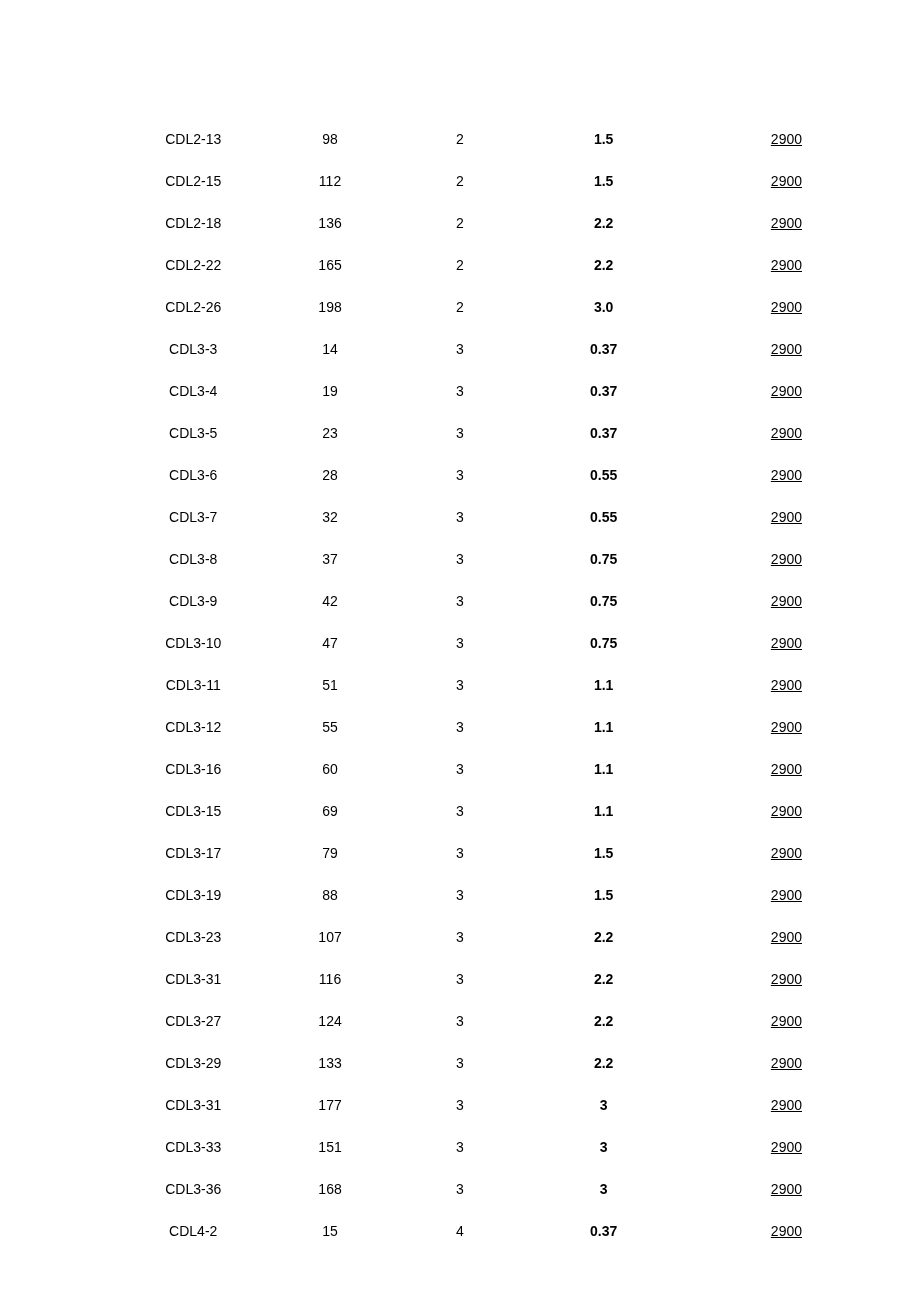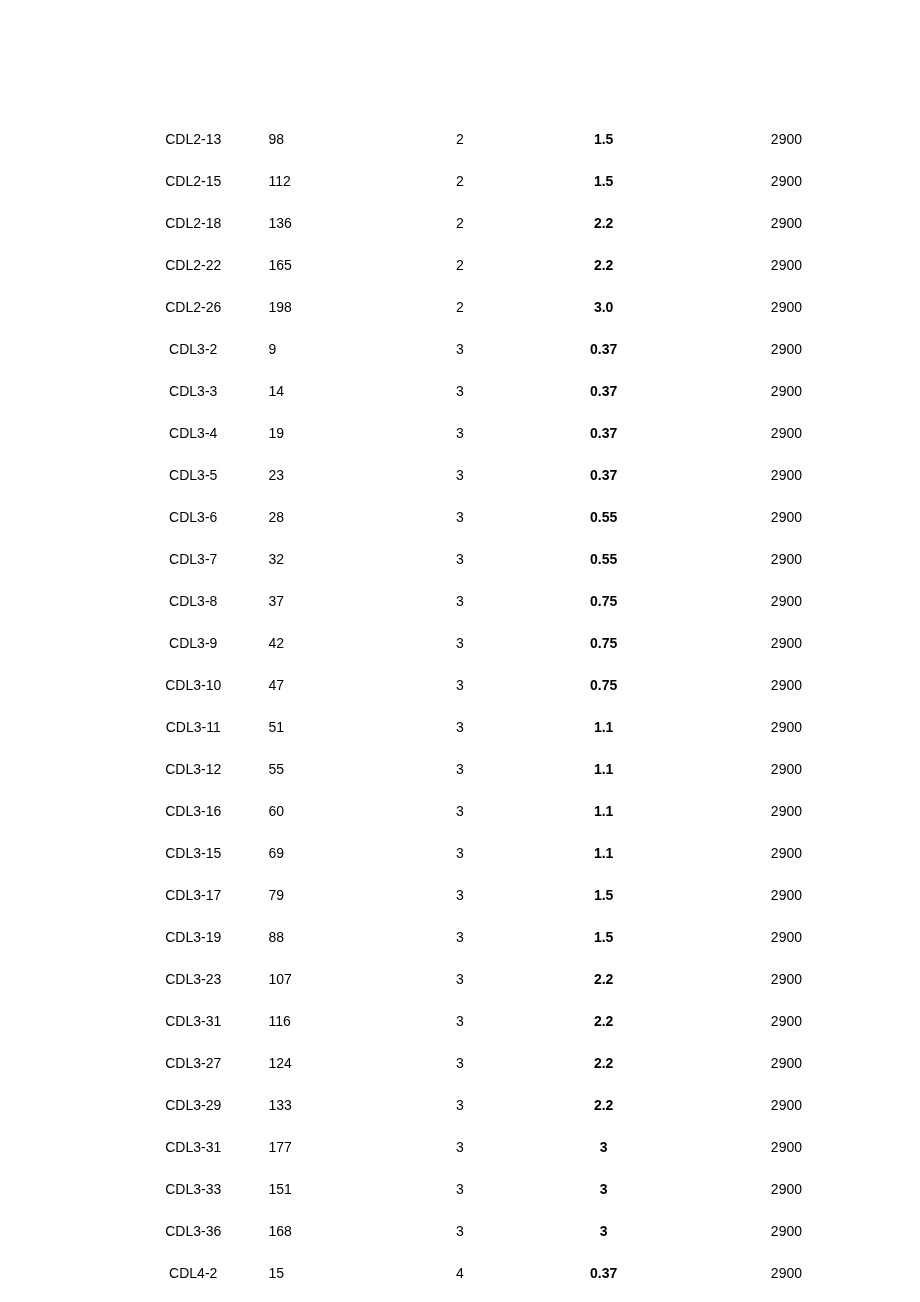--- a/index.html
+++ b/index.html
@@ -14,24 +14,24 @@
     }
     .data-table {
       width: 100%;
       border-collapse: collapse;
     }
     .data-table td {
       padding: 13px 0;
       vertical-align: middle;
     }
     .col-model { width: 22%; text-align: center; padding-left: 10px; }
-    .col-head  { width: 18%; }
+    .col-head  { width: 18%; text-align: center; }
     .col-flow  { width: 20%; text-align: center; }
     .col-power { width: 22%; text-align: center; font-weight: bold; }
-    .col-speed { width: 18%; text-align: right; padding-right: 4px; }
+    .col-speed { width: 18%; text-align: right; padding-right: 4px; text-decoration: underline; }
   </style>
 </head>
 <body>
 
 <table class="data-table">
   <tbody id="table-body">
       <tr>
         <td class="col-model">CDL2-13</td>
         <td class="col-head">98</td>
         <td class="col-flow">2</td>
@@ -60,27 +60,20 @@
         <td class="col-speed">2900</td>
       </tr>
       <tr>
         <td class="col-model">CDL2-26</td>
         <td class="col-head">198</td>
         <td class="col-flow">2</td>
         <td class="col-power">3.0</td>
         <td class="col-speed">2900</td>
       </tr>
       <tr>
-        <td class="col-model">CDL3-2</td>
-        <td class="col-head">9</td>
-        <td class="col-flow">3</td>
-        <td class="col-power">0.37</td>
-        <td class="col-speed">2900</td>
-      </tr>
-      <tr>
         <td class="col-model">CDL3-3</td>
         <td class="col-head">14</td>
         <td class="col-flow">3</td>
         <td class="col-power">0.37</td>
         <td class="col-speed">2900</td>
       </tr>
       <tr>
         <td class="col-model">CDL3-4</td>
         <td class="col-head">19</td>
         <td class="col-flow">3</td>

